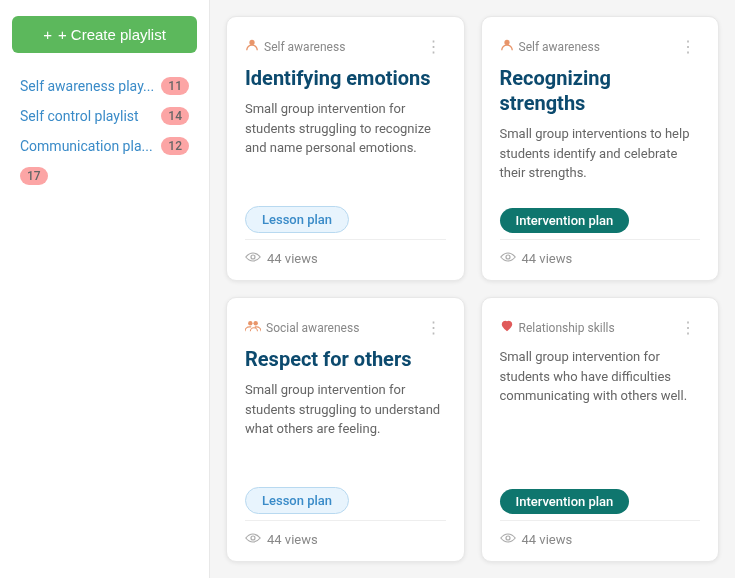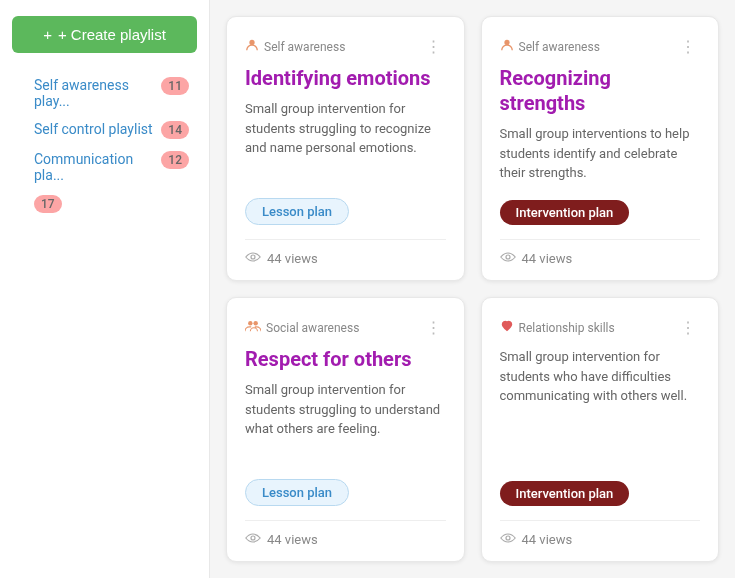--- a/index.html
+++ b/index.html
@@ -36,28 +36,27 @@
       display: flex;
       align-items: center;
       justify-content: center;
       gap: 6px;
       width: 100%;
       margin-bottom: 10px;
     }
 
     .playlist-item {
       display: flex;
-      align-items: flex-start;
+      align-items: center;
       justify-content: space-between;
       padding: 6px 8px;
       border-radius: 5px;
       cursor: pointer;
       color: #3a8bc8;
       font-size: 14px;
-      margin-left: 14px;
     }
 
     .playlist-badge {
       background: #fca5a5;
       color: #666;
       border-radius: 10px;
       padding: 2px 7px;
       font-size: 12px;
       font-weight: 500;
     }
@@ -107,52 +106,52 @@
     .card-menu-icon {
       color: #bbb;
       font-size: 16px;
       cursor: pointer;
       padding: 2px 4px;
     }
 
     .card-title {
       font-size: 20px;
       font-weight: 700;
-      color: #a21caf;
+      color: #0c4a6e;
       margin-bottom: 8px;
       line-height: 1.25;
     }
 
     .card-description {
       font-size: 13px;
       color: #666;
       line-height: 1.5;
       flex: 1;
       margin-bottom: 14px;
     }
 
     .card-tag {
       display: inline-block;
       border-radius: 20px;
       padding: 5px 16px;
       font-size: 13px;
       font-weight: 500;
-      margin-bottom: 14px;
+      margin-bottom: 6px;
       cursor: pointer;
       width: fit-content;
     }
 
     .tag-lesson {
       background: #e8f4fd;
       color: #3a8bc8;
       border: 1px solid #b8d9f0;
     }
 
     .tag-intervention {
-      background: #7f1d1d;
+      background: #0f766e;
       color: #fff;
       border: none;
     }
 
     .card-divider {
       border: none;
       border-top: 1px solid #eee;
       margin-bottom: 10px;
     }
 

